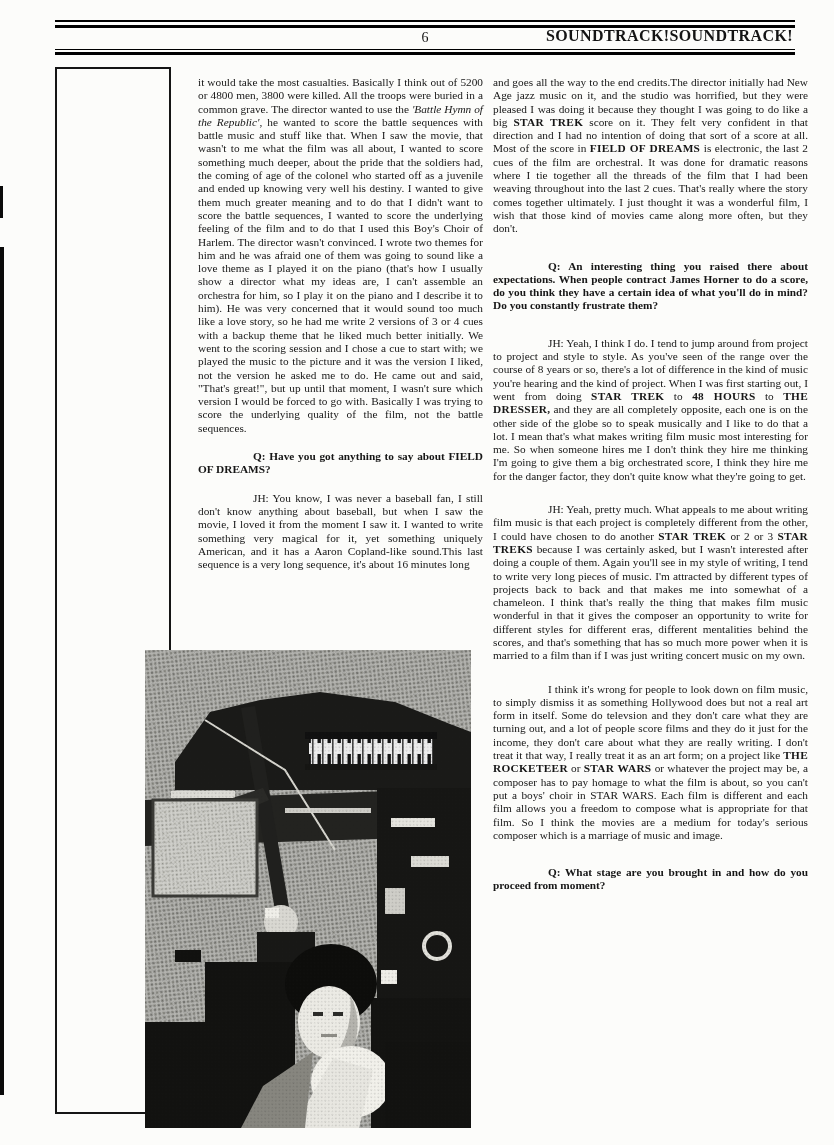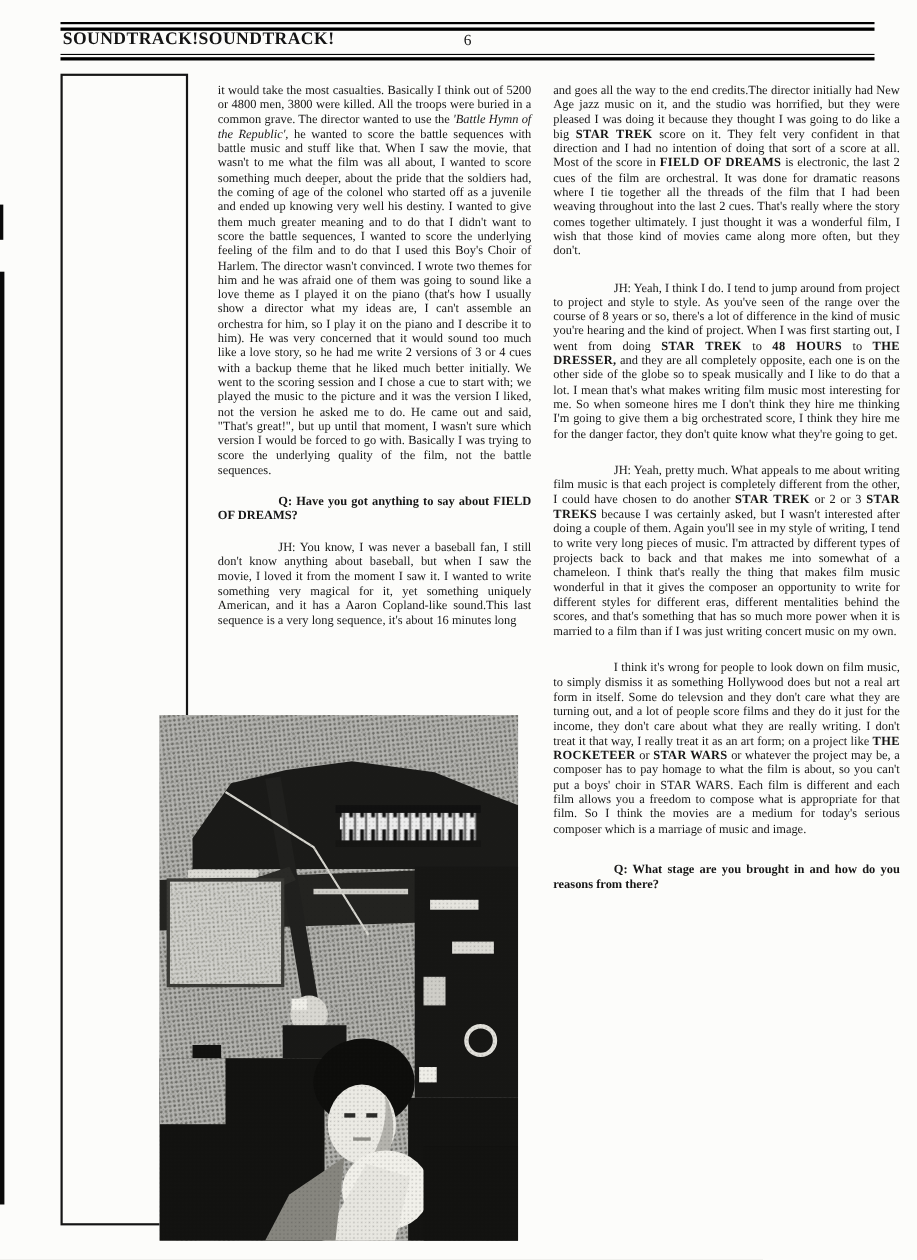--- a/index.html
+++ b/index.html
@@ -14,35 +14,35 @@
   }
   
   .header{position:absolute;left:55px;top:18px;width:740px;height:40px;}
   .rule{position:absolute;left:0;right:0;background:#000;}
   .rule.r1{top:2px;height:2px;}
   .rule.r2{top:7px;height:3px;}
   .rule.r3{top:31px;height:1px;}
   .rule.r4{top:34px;height:3px;}
   .header-text{
     position:absolute;left:2px;right:2px;top:9px;height:22px;
-    display:flex;justify-content:flex-start;align-items:baseline;
+    display:flex;justify-content:flex-end;align-items:baseline;
     font-weight:bold;font-size:16px;letter-spacing:.4px;
   }
   .page-number{position:absolute;left:0;right:0;top:12px;text-align:center;
     font-weight:normal;font-size:14px;letter-spacing:0;}
   
   .streak-a{position:absolute;left:0;top:186px;width:3px;height:32px;background:#0a0a0a;}
   .streak-b{position:absolute;left:0;top:247px;width:4px;height:848px;background:#0a0a0a;}
   .side-box{position:absolute;left:55px;top:67px;width:112px;height:1043px;
     border:2px solid #151515;background:transparent;}
   
   .col{position:absolute;top:76px;font-size:11.3px;line-height:13.3px;
     text-align:justify;color:#161616;margin-left:25px;}
   .col-left{left:173px;width:285px;}
-  .col-right{left:478px;width:315px;}
+  .col-right{left:468px;width:315px;}
   .col p{margin:0 0 15px 0;}
   .col p.indent{text-indent:55px;}
   .col p.question{font-weight:bold;}
   .col-right p{margin-bottom:20px;}
   .col-right p.question{margin-top:24px;margin-bottom:24px;}
   .b{font-weight:bold;letter-spacing:.3px;}
   .i{font-style:italic;}
   
   .photo{position:absolute;left:145px;top:650px;width:326px;height:478px;margin:0;
     background:#8f8f8f;z-index:5;}
@@ -71,24 +71,25 @@
   <div class="side-box"></div>
 
   <main>
     <div class="col col-left">
         <p class="body"><span>it would take the most casualties. Basically I think out of 5200 or 4800 men, 3800 were killed. All the troops were buried in a common grave. The director wanted to use the </span><span class="i">'Battle Hymn of the Republic'</span><span>, he wanted to score the battle sequences with battle music and stuff like that. When I saw the movie, that wasn't to me what the film was all about, I wanted to score something much deeper, about the pride that the soldiers had, the coming of age of the colonel who started off as a juvenile and ended up knowing very well his destiny. I wanted to give them much greater meaning and to do that I didn't want to score the battle sequences, I wanted to score the underlying feeling of the film and to do that I used this Boy's Choir of Harlem. The director wasn't convinced. I wrote two themes for him and he was afraid one of them was going to sound like a love theme as I played it on the piano (that's how I usually show a director what my ideas are, I can't assemble an orchestra for him, so I play it on the piano and I describe it to him). He was very concerned that it would sound too much like a love story, so he had me write 2 versions of 3 or 4 cues with a backup theme that he liked much better initially. We went to the scoring session and I chose a cue to start with; we played the music to the picture and it was the version I liked, not the version he asked me to do. He came out and said, "That's great!", but up until that moment, I wasn't sure which version I would be forced to go with. Basically I was trying to score the underlying quality of the film, not the battle sequences.</span></p>
         <p class="question indent"><span>Q: Have you got anything to say about FIELD OF DREAMS?</span></p>
         <p class="body indent"><span>JH: You know, I was never a baseball fan, I still don't know anything about baseball, but when I saw the movie, I loved it from the moment I saw it. I wanted to write something very magical for it, yet something uniquely American, and it has a Aaron Copland-like sound.This last sequence is a very long sequence, it's about 16 minutes long</span></p>
       </div>
     <div class="col col-right">
         <p class="body"><span>and goes all the way to the end credits.The director initially had New Age jazz music on it, and the studio was horrified, but they were pleased I was doing it because they thought I was going to do like a big </span><span class="b">STAR TREK</span><span> score on it. They felt very confident in that direction and I had no intention of doing that sort of a score at all. Most of the score in </span><span class="b">FIELD OF DREAMS</span><span> is electronic, the last 2 cues of the film are orchestral. It was done for dramatic reasons where I tie together all the threads of the film that I had been weaving throughout into the last 2 cues. That's really where the story comes together ultimately. I just thought it was a wonderful film, I wish that those kind of movies came along more often, but they don't.</span></p>
+        <p class="question indent"><span>Q: An interesting thing you raised there about expectations. When people contract James Horner to do a score, do you think they have a certain idea of what you'll do in mind? Do you constantly frustrate them?</span></p>
         <p class="body indent"><span>JH: Yeah, I think I do. I tend to jump around from project to project and style to style. As you've seen of the range over the course of 8 years or so, there's a lot of difference in the kind of music you're hearing and the kind of project. When I was first starting out, I went from doing </span><span class="b">STAR TREK</span><span> to </span><span class="b">48 HOURS</span><span> to </span><span class="b">THE DRESSER,</span><span> and they are all completely opposite, each one is on the other side of the globe so to speak musically and I like to do that a lot. I mean that's what makes writing film music most interesting for me. So when someone hires me I don't think they hire me thinking I'm going to give them a big orchestrated score, I think they hire me for the danger factor, they don't quite know what they're going to get.</span></p>
         <p class="body indent"><span>JH: Yeah, pretty much. What appeals to me about writing film music is that each project is completely different from the other, I could have chosen to do another </span><span class="b">STAR TREK</span><span> or 2 or 3 </span><span class="b">STAR TREKS</span><span> because I was certainly asked, but I wasn't interested after doing a couple of them. Again you'll see in my style of writing, I tend to write very long pieces of music. I'm attracted by different types of projects back to back and that makes me into somewhat of a chameleon. I think that's really the thing that makes film music wonderful in that it gives the composer an opportunity to write for different styles for different eras, different mentalities behind the scores, and that's something that has so much more power when it is married to a film than if I was just writing concert music on my own.</span></p>
         <p class="body indent"><span>I think it's wrong for people to look down on film music, to simply dismiss it as something Hollywood does but not a real art form in itself. Some do televsion and they don't care what they are turning out, and a lot of people score films and they do it just for the income, they don't care about what they are really writing. I don't treat it that way, I really treat it as an art form; on a project like </span><span class="b">THE ROCKETEER</span><span> or </span><span class="b">STAR WARS</span><span> or whatever the project may be, a composer has to pay homage to what the film is about, so you can't put a boys' choir in STAR WARS. Each film is different and each film allows you a freedom to compose what is appropriate for that film. So I think the movies are a medium for today's serious composer which is a marriage of music and image.</span></p>
-        <p class="question indent"><span>Q: What stage are you brought in and how do you reasons from there?</span></p>
+        <p class="question indent"><span>Q: What stage are you brought in and how do you proceed from moment?</span></p>
       </div>
   </main>
 
   <figure class="photo" aria-label="black and white photo of the composer seated in a studio surrounded by keyboards and recording equipment">
     <svg viewBox="0 0 326 478" preserveAspectRatio="none" xmlns="http://www.w3.org/2000/svg">
       <defs>
         <pattern id="htL" width="6" height="6" patternUnits="userSpaceOnUse" patternTransform="rotate(38)">
           <rect width="6" height="6" fill="#b3b3af"></rect>
           <circle cx="1.5" cy="1.5" r="1.2" fill="#6d6d68"></circle>
           <circle cx="4.5" cy="4.5" r="1.2" fill="#7a7a74"></circle>

